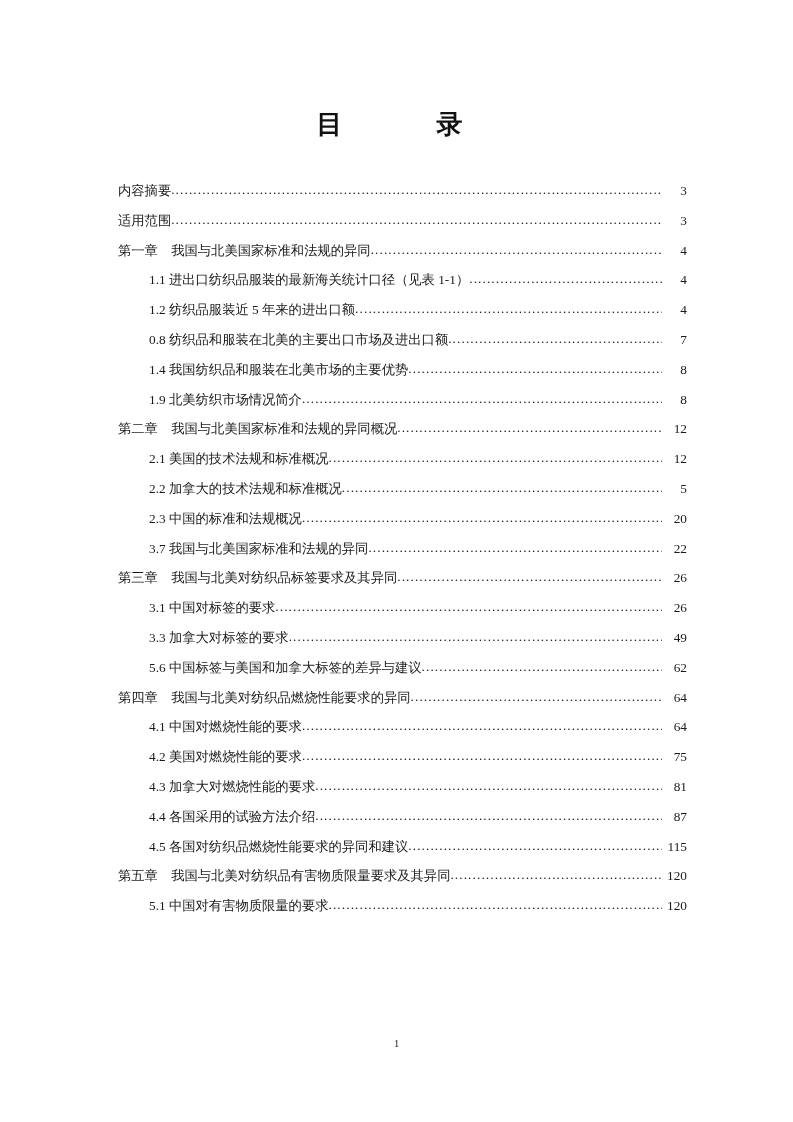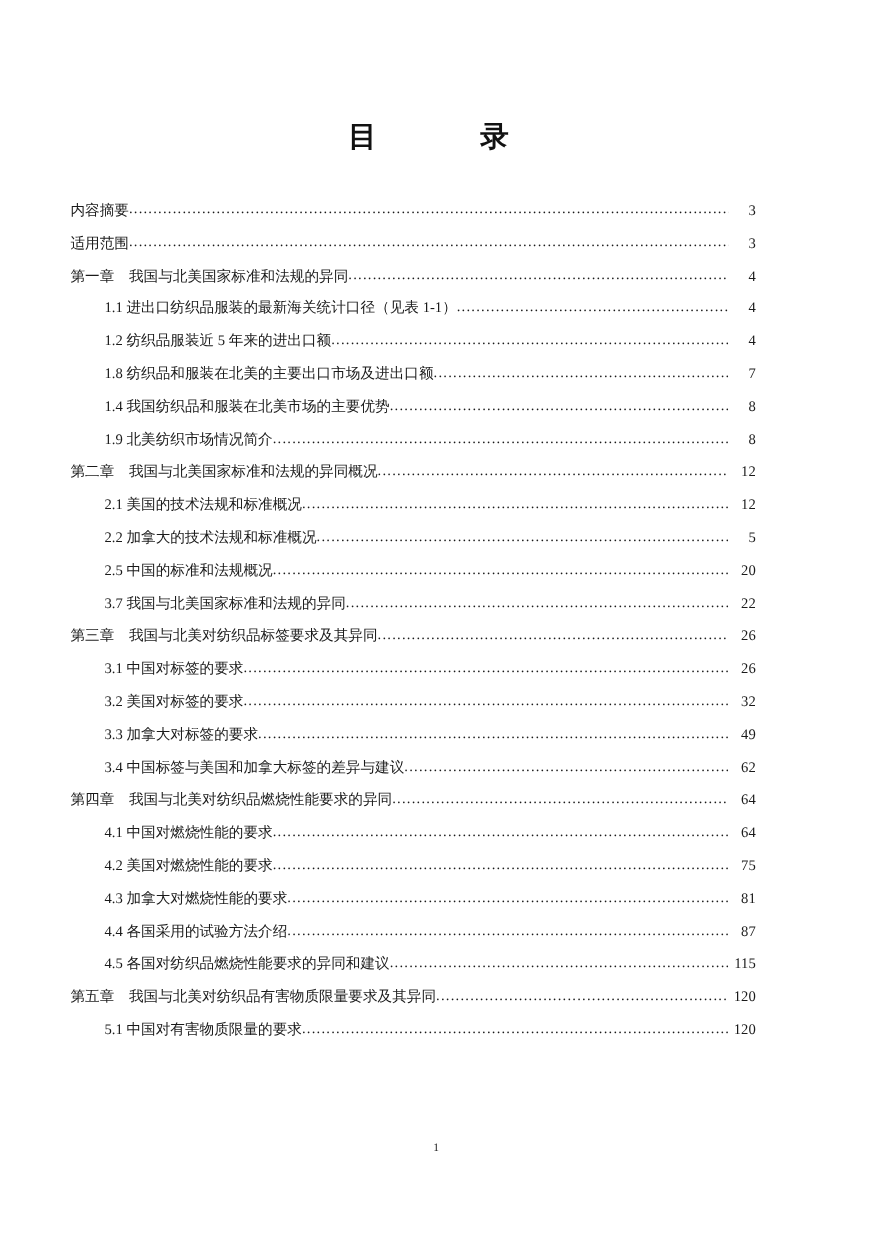--- a/index.html
+++ b/index.html
@@ -28,21 +28,21 @@
     font-size: 26px;
     font-weight: bold;
     letter-spacing: 14px;
     margin-top: 95px;
     margin-bottom: 0;
     font-family: "Liberation Serif", "DejaVu Serif", serif;
     color: #111;
   }
   .toc {
     margin-top: 42px;
-    padding-left: 64px;
+    padding-left: 118px;
     padding-right: 106px;
   }
   .toc-entry {
     display: flex;
     align-items: baseline;
     font-size: 13.3px;
     line-height: 1.0;
     margin-bottom: 16.5px;
     white-space: nowrap;
   }
@@ -114,21 +114,21 @@
         <span class="toc-label">1.1  进出口纺织品服装的最新海关统计口径（见表 1-1）</span>
         <span class="toc-dots"></span>
         <span class="toc-page">4</span>
       </div>
       <div class="toc-entry lvl2">
         <span class="toc-label">1.2  纺织品服装近 5 年来的进出口额</span>
         <span class="toc-dots"></span>
         <span class="toc-page">4</span>
       </div>
       <div class="toc-entry lvl2">
-        <span class="toc-label">1.8  纺织品和服装在北美的主要出口市场及进出口额</span>
+        <span class="toc-label">0.8  纺织品和服装在北美的主要出口市场及进出口额</span>
         <span class="toc-dots"></span>
         <span class="toc-page">7</span>
       </div>
       <div class="toc-entry lvl2">
         <span class="toc-label">1.4  我国纺织品和服装在北美市场的主要优势</span>
         <span class="toc-dots"></span>
         <span class="toc-page">8</span>
       </div>
       <div class="toc-entry lvl2">
         <span class="toc-label">1.9  北美纺织市场情况简介</span>
@@ -144,51 +144,46 @@
         <span class="toc-label">2.1  美国的技术法规和标准概况</span>
         <span class="toc-dots"></span>
         <span class="toc-page">12</span>
       </div>
       <div class="toc-entry lvl2">
         <span class="toc-label">2.2  加拿大的技术法规和标准概况</span>
         <span class="toc-dots"></span>
         <span class="toc-page">5</span>
       </div>
       <div class="toc-entry lvl2">
-        <span class="toc-label">2.5  中国的标准和法规概况</span>
+        <span class="toc-label">2.3  中国的标准和法规概况</span>
         <span class="toc-dots"></span>
         <span class="toc-page">20</span>
       </div>
       <div class="toc-entry lvl2">
         <span class="toc-label">3.7  我国与北美国家标准和法规的异同</span>
         <span class="toc-dots"></span>
         <span class="toc-page">22</span>
       </div>
       <div class="toc-entry lvl1">
         <span class="toc-label">第三章　我国与北美对纺织品标签要求及其异同</span>
         <span class="toc-dots"></span>
         <span class="toc-page">26</span>
       </div>
       <div class="toc-entry lvl2">
         <span class="toc-label">3.1  中国对标签的要求</span>
         <span class="toc-dots"></span>
         <span class="toc-page">26</span>
       </div>
       <div class="toc-entry lvl2">
-        <span class="toc-label">3.2  美国对标签的要求</span>
-        <span class="toc-dots"></span>
-        <span class="toc-page">32</span>
-      </div>
-      <div class="toc-entry lvl2">
         <span class="toc-label">3.3  加拿大对标签的要求</span>
         <span class="toc-dots"></span>
         <span class="toc-page">49</span>
       </div>
       <div class="toc-entry lvl2">
-        <span class="toc-label">3.4  中国标签与美国和加拿大标签的差异与建议</span>
+        <span class="toc-label">5.6  中国标签与美国和加拿大标签的差异与建议</span>
         <span class="toc-dots"></span>
         <span class="toc-page">62</span>
       </div>
       <div class="toc-entry lvl1">
         <span class="toc-label">第四章　我国与北美对纺织品燃烧性能要求的异同</span>
         <span class="toc-dots"></span>
         <span class="toc-page">64</span>
       </div>
       <div class="toc-entry lvl2">
         <span class="toc-label">4.1  中国对燃烧性能的要求</span>

